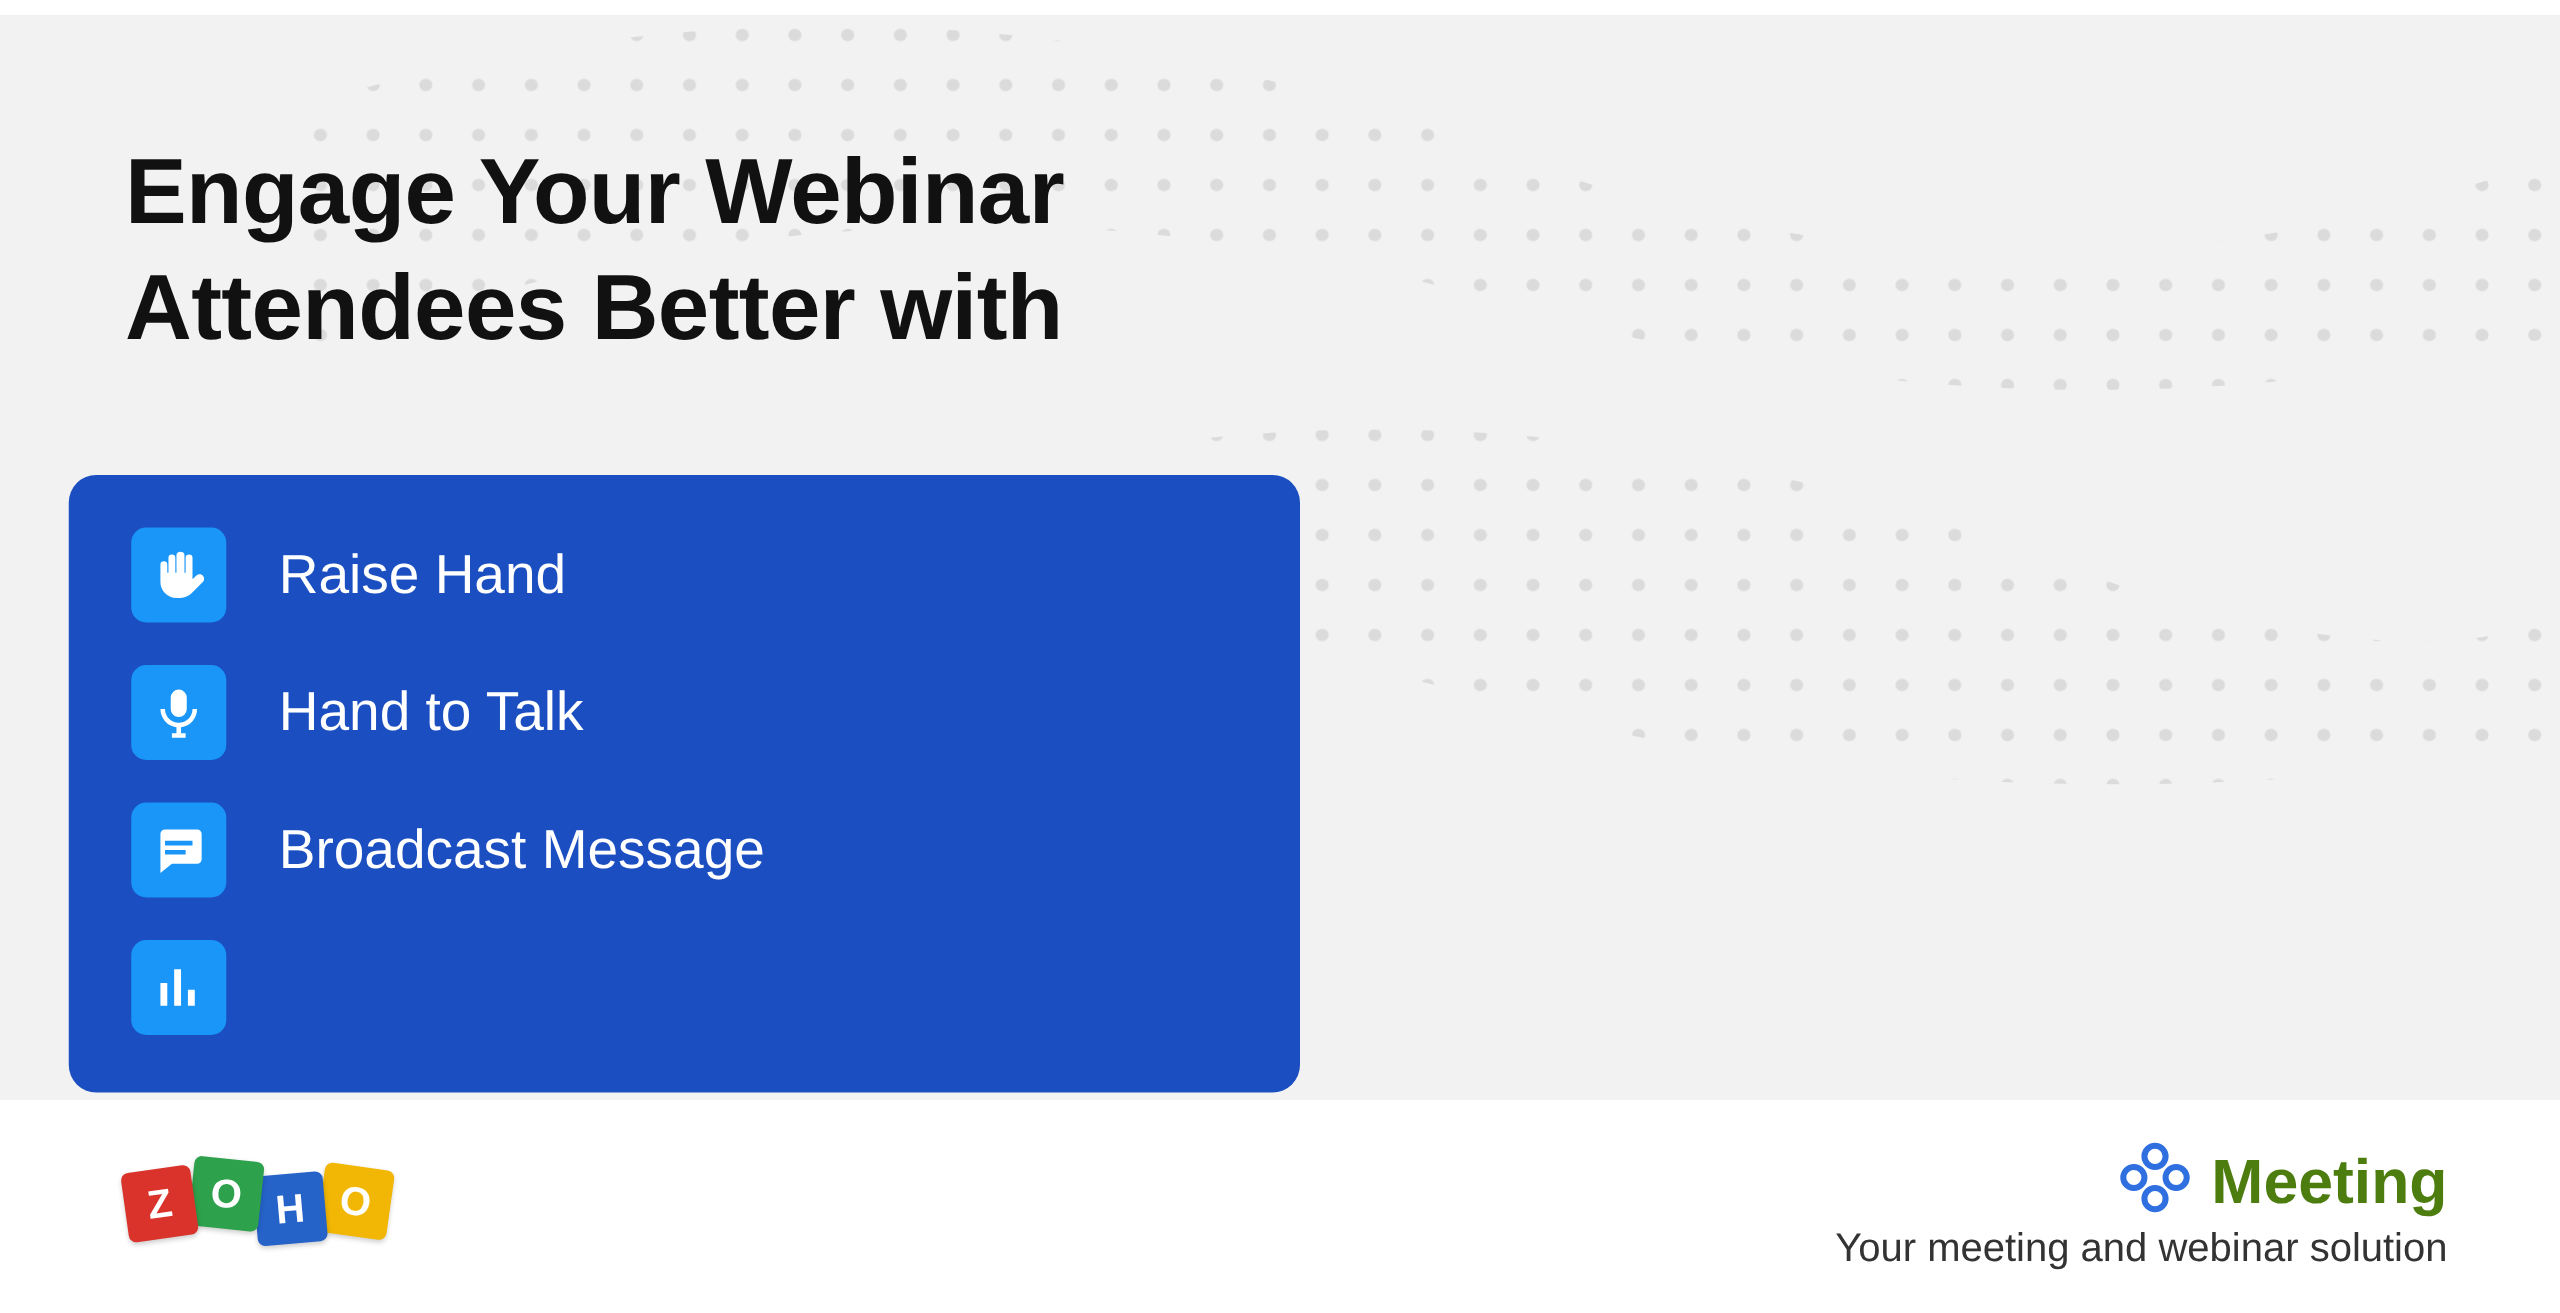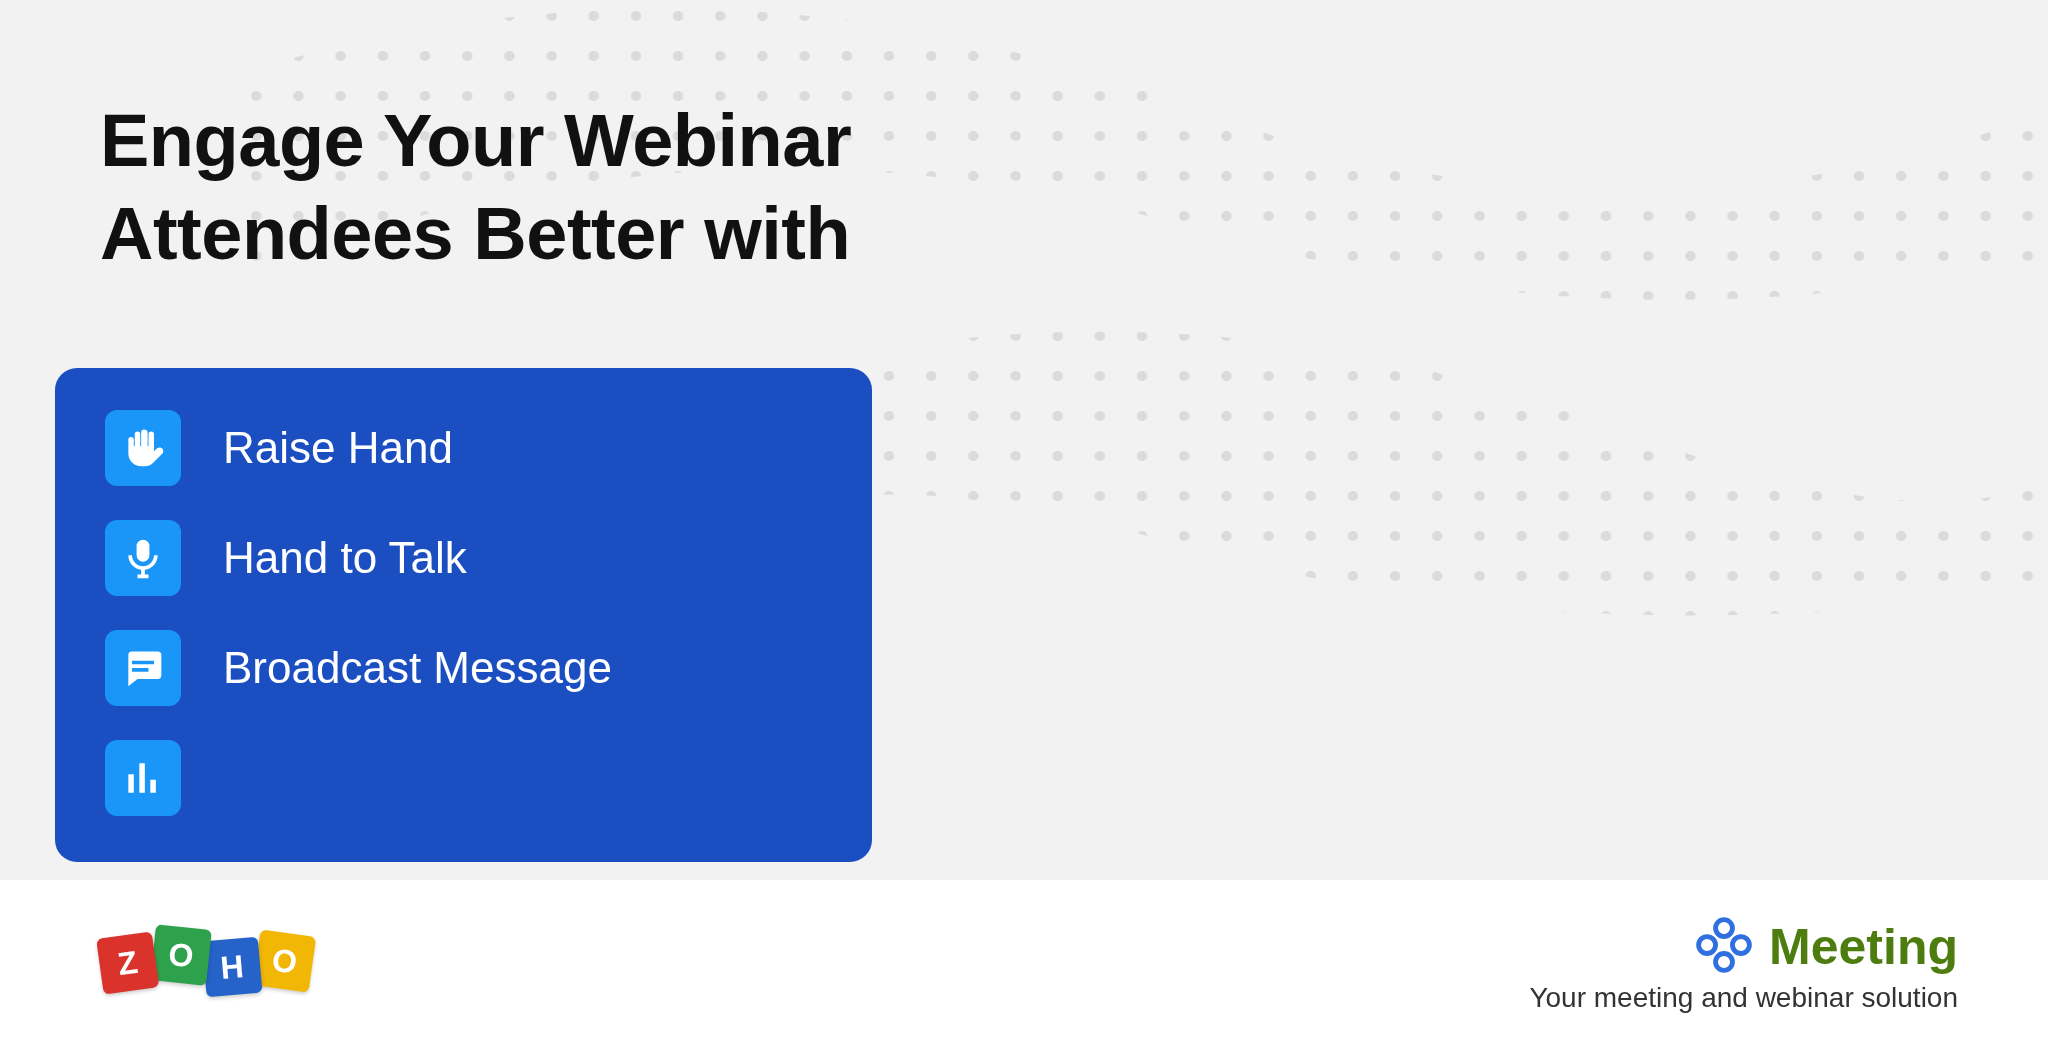--- a/index.html
+++ b/index.html
@@ -10,20 +10,21 @@
     background: #ffffff;
     position: relative;
     overflow: hidden;
   }
   .top-section {
     width: 100%;
     height: 880px;
     background: #f2f2f2;
     position: relative;
     overflow: hidden;
+    margin-top: 12px;
   }
   .dot-pattern {
     position: absolute;
     top: 10px;
     left: 250px;
     right: -100px;
     height: 700px;
     pointer-events: none;
     opacity: 0.55;
   }
@@ -35,21 +36,21 @@
     font-size: 74px;
     font-weight: 600;
     line-height: 1.25;
     color: #111111;
     letter-spacing: -0.5px;
   }
   .feature-card {
     position: absolute;
     top: 368px;
     left: 55px;
-    width: 817px;
+    width: 985px;
     background: #1b4fc1;
     border-radius: 22px;
     padding: 42px 50px 46px 50px;
     display: flex;
     flex-direction: column;
     gap: 34px;
   }
   .feature-row {
     display: flex;
     align-items: center;
@@ -115,21 +116,21 @@
     align-items: center;
     gap: 16px;
   }
   .meeting-icon svg { width: 58px; height: 58px; }
   .meeting-title {
     font-size: 50px;
     font-weight: 600;
     color: #4d7c0f;
   }
   .meeting-sub {
-    font-size: 28px;
+    font-size: 32px;
     color: #333333;
     font-weight: 400;
   }
 </style>
 </head>
 <body>
 
 <div class="top-section">
 
   <div class="dot-pattern">

